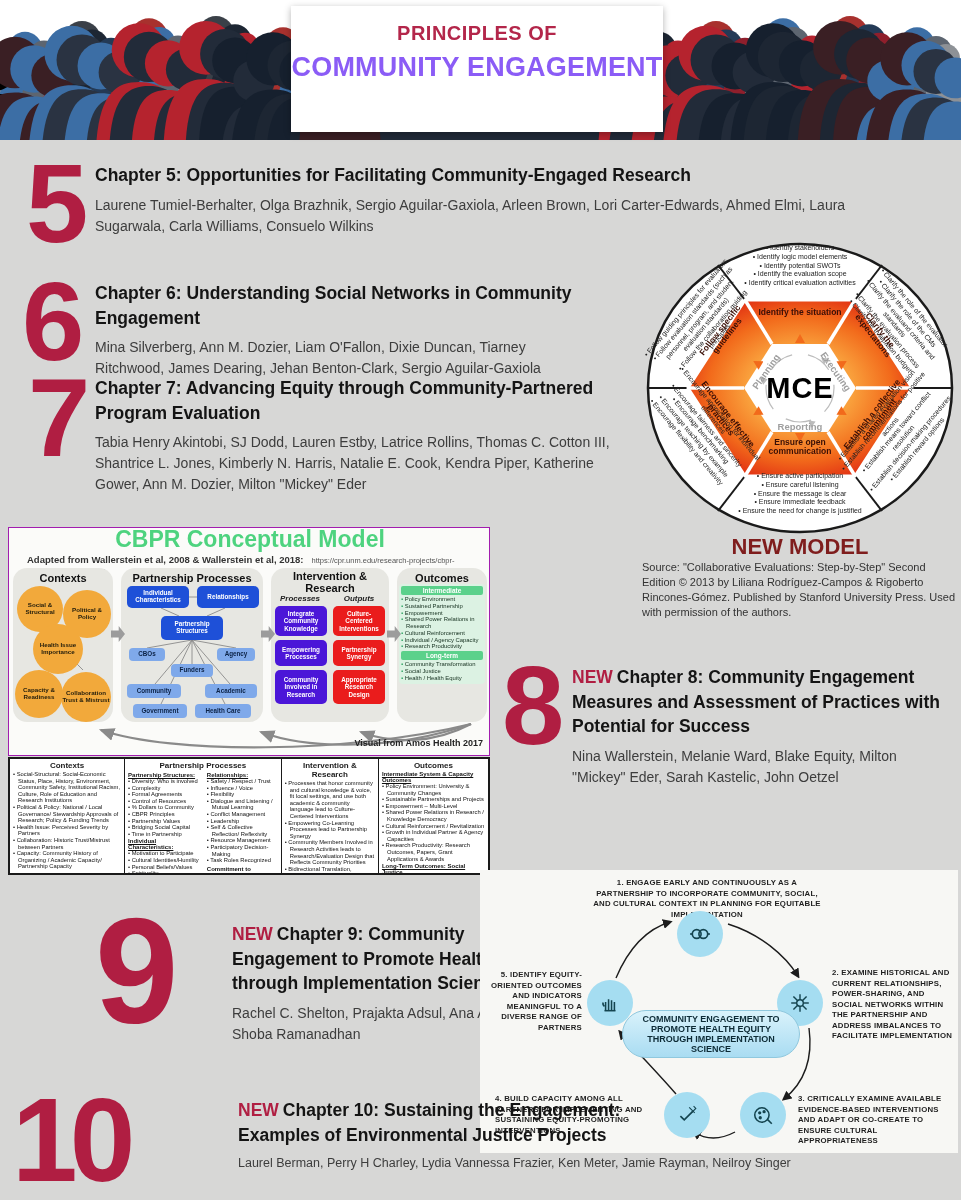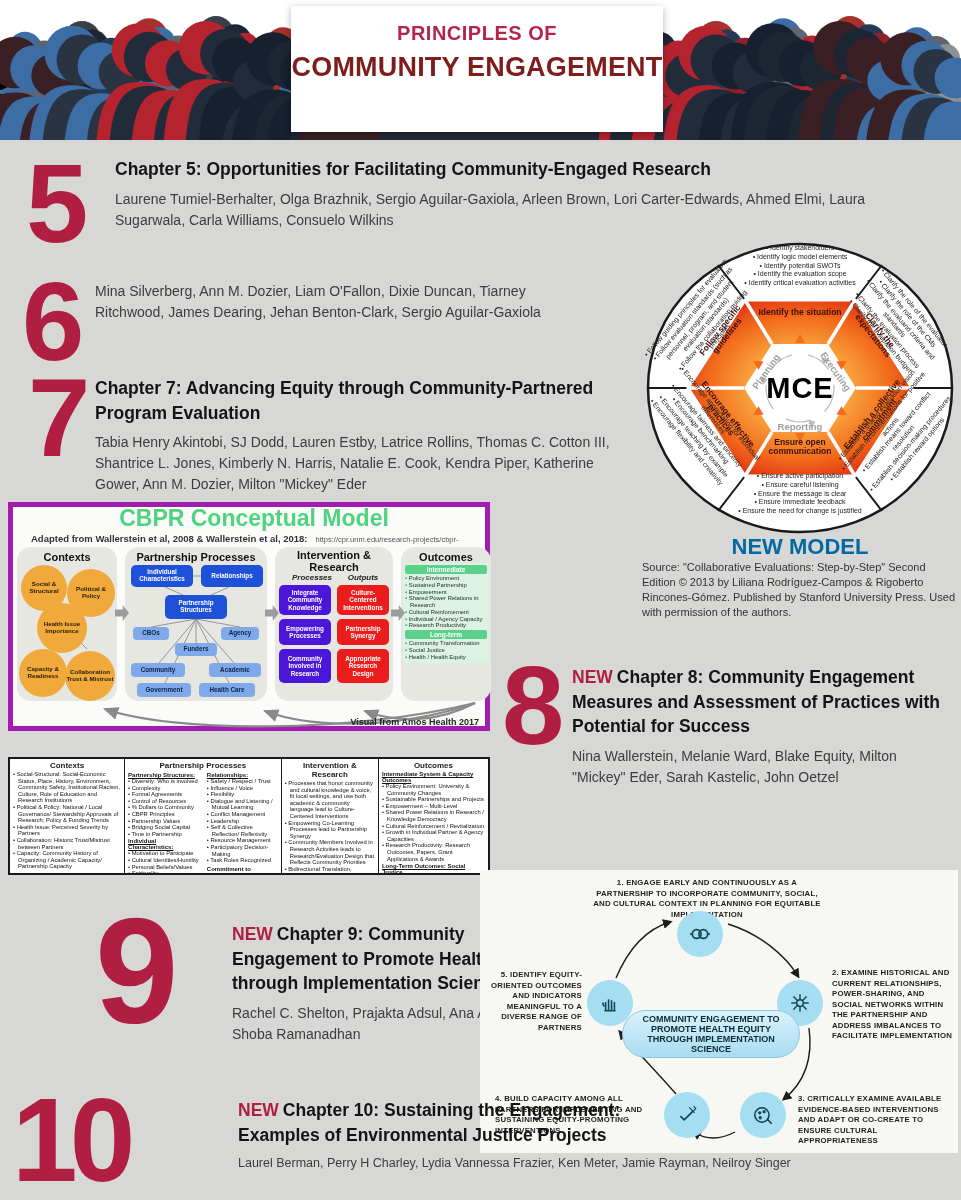--- a/index.html
+++ b/index.html
@@ -4,38 +4,38 @@
 <style>
   html,body{margin:0;padding:0;background:#bfbfbf;}
   #page{position:relative;width:961px;height:1200px;background:#d7d7d6;overflow:hidden;
         font-family:"Liberation Sans",sans-serif;color:#1b1b1b;margin:0 auto;}
   .abs{position:absolute;}
   
   #hdr{left:0;top:0;width:961px;height:140px;background:#fff;}
   #titlebox{left:291px;top:6px;width:372px;height:126px;background:#fff;
             box-shadow:0 2px 7px rgba(0,0,0,.3);text-align:center;z-index:5;}
   #titlebox .l1{margin-top:16px;font-size:20px;font-weight:600;color:#b3264a;letter-spacing:.5px;}
-  #titlebox .l2{margin-top:7px;font-size:27px;font-weight:800;color:#7f1d1d;letter-spacing:.2px;}
+  #titlebox .l2{margin-top:7px;font-size:27px;font-weight:800;color:#8b5cf6;letter-spacing:.2px;}
   #titlebox .l3{margin-top:6px;font-size:23px;color:#a72c4e;}
   
   .num{color:#b01e42;font-weight:800;line-height:.85;letter-spacing:-3px;}
   .chapter h3{margin:0 0 7px 0;font-size:17.5px;line-height:1.4;color:#141414;}
   .chapter p{margin:0;font-size:14px;line-height:1.5;color:#3d3d3d;}
   .new{color:#b01e42;font-weight:800;margin-right:4px;}
   
   #mce{left:640px;top:238px;width:320px;height:300px;}
   .ringtxt{font-size:7px;line-height:1.25;color:#222;text-align:center;}
   .ringtxt div::before{content:"• ";}
   .hexlab{font-size:8.5px;font-weight:800;line-height:1.1;color:#3a0f06;text-align:center;}
   .cycword{font-size:9.5px;color:#9f9f9f;text-align:center;font-weight:600;}
   #mce-center{font-size:29px;font-weight:900;color:#000;text-align:center;letter-spacing:1px;}
-  #newmodel{left:640px;top:534px;width:320px;text-align:center;font-size:22px;font-weight:800;color:#0369a1;}
+  #newmodel{left:640px;top:534px;width:320px;text-align:center;font-size:22px;font-weight:800;color:#7f1d1d;}
   #mcesrc{left:642px;top:560px;width:314px;font-size:11px;line-height:1.35;color:#333;}
   
-  #cbpr{left:8px;top:502px;width:482px;height:229px;background:#fbfbf9;border:5px solid #a21caf;box-sizing:border-box;text-decoration:underline;}
+  #cbpr{left:8px;top:527px;width:482px;height:229px;background:#fbfbf9;border:1px solid #a21caf;box-sizing:border-box;text-decoration:underline;}
   #cbpr-title{left:0;top:-2px;width:482px;text-align:center;font-size:23px;font-weight:700;color:#4ed37f;}
   #cbpr-sub{left:18px;top:26px;width:460px;font-size:9.5px;color:#333;}
   #cbpr-sub .u{font-size:7.5px;color:#555;margin-left:8px;font-weight:400;}
   .col-bg{background:#e7e7e2;border-radius:14px;}
   .colttl{font-size:11px;font-weight:800;text-align:center;color:#111;}
   .ycirc{border-radius:50%;background:#f2a93b;display:flex;align-items:center;justify-content:center;
          text-align:center;font-size:6.2px;font-weight:800;color:#27200d;line-height:1.1;}
   .bbox{background:#1e50d8;color:#fff;border-radius:5px;display:flex;align-items:center;justify-content:center;
         text-align:center;font-size:6.3px;font-weight:700;line-height:1.1;padding:1px;box-sizing:border-box;}
   .lbox{background:#7fa9ea;color:#0b2245;border-radius:4px;display:flex;align-items:center;justify-content:center;
@@ -173,27 +173,28 @@
           <use href="#person" transform="translate(955,151) scale(2.15)" fill="#3c6ea5"></use>
         </g>
     </svg>
     <div class="abs" id="titlebox">
       <div class="l1">PRINCIPLES OF</div>
       <div class="l2">COMMUNITY ENGAGEMENT</div>
     </div>
   </div>
 
   <div class="abs num" style="left:26px;top:156px;font-size:112px;">5</div>
-  <div class="abs chapter" style="left:95px;top:157px;width:815px;margin-left:20px;">
+  <div class="abs chapter" style="left:95px;top:163px;width:815px;">
     <h3>Chapter 5: Opportunities for Facilitating Community-Engaged Research</h3>
     <p>Laurene Tumiel-Berhalter, Olga Brazhnik, Sergio Aguilar-Gaxiola, Arleen Brown, Lori Carter-Edwards, Ahmed Elmi, Laura Sugarwala, Carla Williams, Consuelo Wilkins</p>
   </div>
 
   <div class="abs num" style="left:22px;top:274px;font-size:112px;">6</div>
   <div class="abs chapter" style="left:95px;top:281px;width:545px;">
+    <h3>Chapter 6: Understanding Social Networks in Community Engagement</h3>
     <p style="max-width:500px;">Mina Silverberg, Ann M. Dozier, Liam O'Fallon, Dixie Duncan, Tiarney Ritchwood, James Dearing, Jehan Benton-Clark, Sergio Aguilar-Gaxiola</p>
   </div>
 
   <div class="abs num" style="left:28px;top:370px;font-size:112px;">7</div>
   <div class="abs chapter" style="left:95px;top:376px;width:545px;">
     <h3 style="max-width:530px;">Chapter 7: Advancing Equity through Community-Partnered Program Evaluation</h3>
     <p style="max-width:525px;">Tabia Henry Akintobi, SJ Dodd, Lauren Estby, Latrice Rollins, Thomas C. Cotton III, Shantrice L. Jones, Kimberly N. Harris, Natalie E. Cook, Kendra Piper, Katherine Gower, Ann M. Dozier, Milton "Mickey" Eder</p>
   </div>
 
   <div class="abs" id="mce">
@@ -357,21 +358,21 @@
     <div class="abs bbox" style="left:188px;top:58px;width:62px;height:22px;">Relationships</div>
     <div class="abs bbox" style="left:152px;top:88px;width:62px;height:24px;">Partnership Structures</div>
     <div class="abs lbox" style="left:120px;top:120px;width:36px;height:13px;">CBOs</div>
     <div class="abs lbox" style="left:208px;top:120px;width:38px;height:13px;">Agency</div>
     <div class="abs lbox" style="left:162px;top:136px;width:42px;height:13px;">Funders</div>
     <div class="abs lbox" style="left:118px;top:156px;width:54px;height:14px;">Community</div>
     <div class="abs lbox" style="left:196px;top:156px;width:52px;height:14px;">Academic</div>
     <div class="abs lbox" style="left:124px;top:176px;width:54px;height:14px;">Government</div>
     <div class="abs lbox" style="left:186px;top:176px;width:56px;height:14px;">Health Care</div>
 
-    <div class="abs itlab" style="left:264px;top:66px;width:54px;margin-left:8px;">Processes</div>
+    <div class="abs itlab" style="left:264px;top:66px;width:54px;">Processes</div>
     <div class="abs itlab" style="left:324px;top:66px;width:52px;">Outputs</div>
     <div class="abs pbox" style="left:266px;top:78px;width:52px;height:30px;">Integrate Community Knowledge</div>
     <div class="abs rbox" style="left:324px;top:78px;width:52px;height:30px;">Culture-Centered Interventions</div>
     <div class="abs pbox" style="left:266px;top:112px;width:52px;height:26px;">Empowering Processes</div>
     <div class="abs rbox" style="left:324px;top:112px;width:52px;height:26px;">Partnership Synergy</div>
     <div class="abs pbox" style="left:266px;top:142px;width:52px;height:34px;">Community Involved in Research</div>
     <div class="abs rbox" style="left:324px;top:142px;width:52px;height:34px;">Appropriate Research Design</div>
 
     <div class="abs" id="oc">
       <div class="gbar">Intermediate</div>

